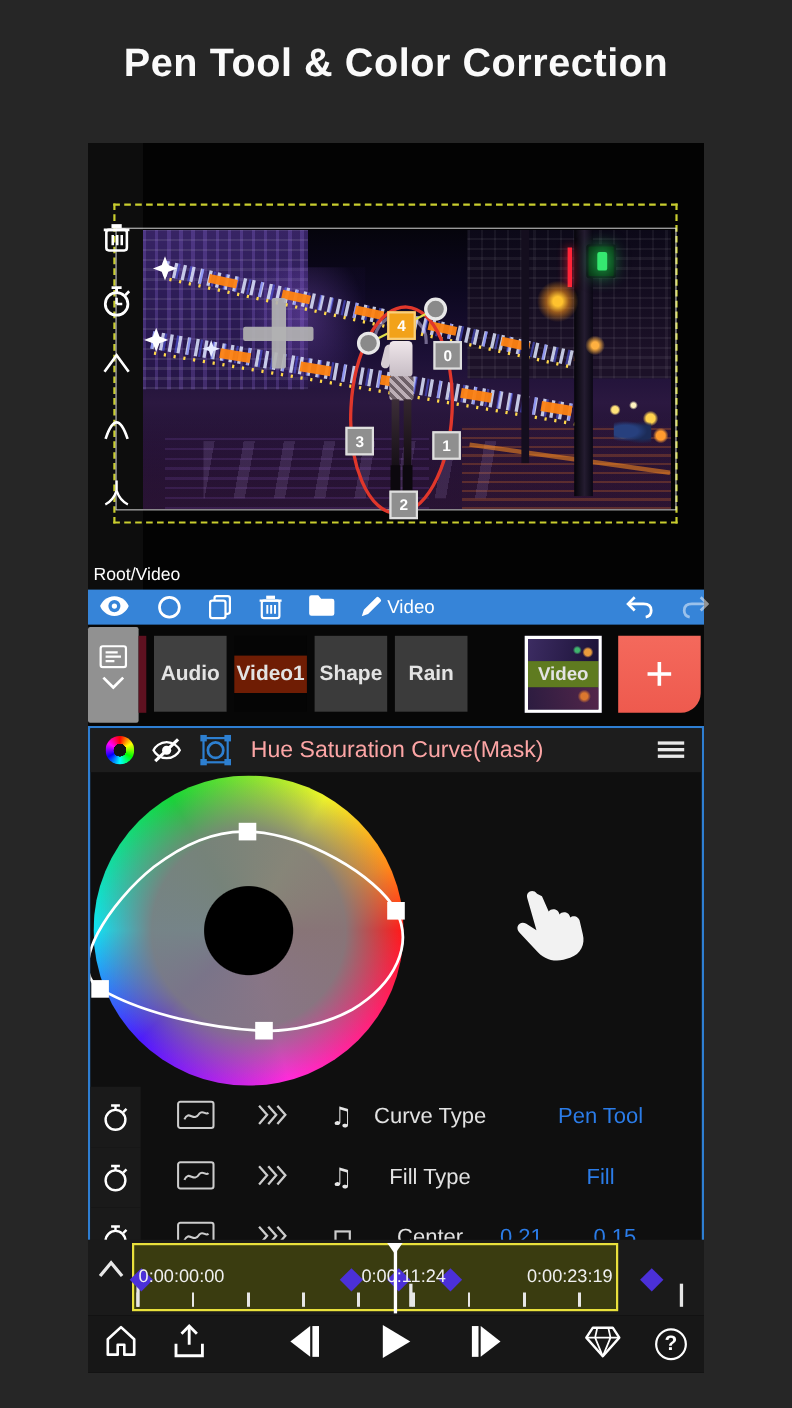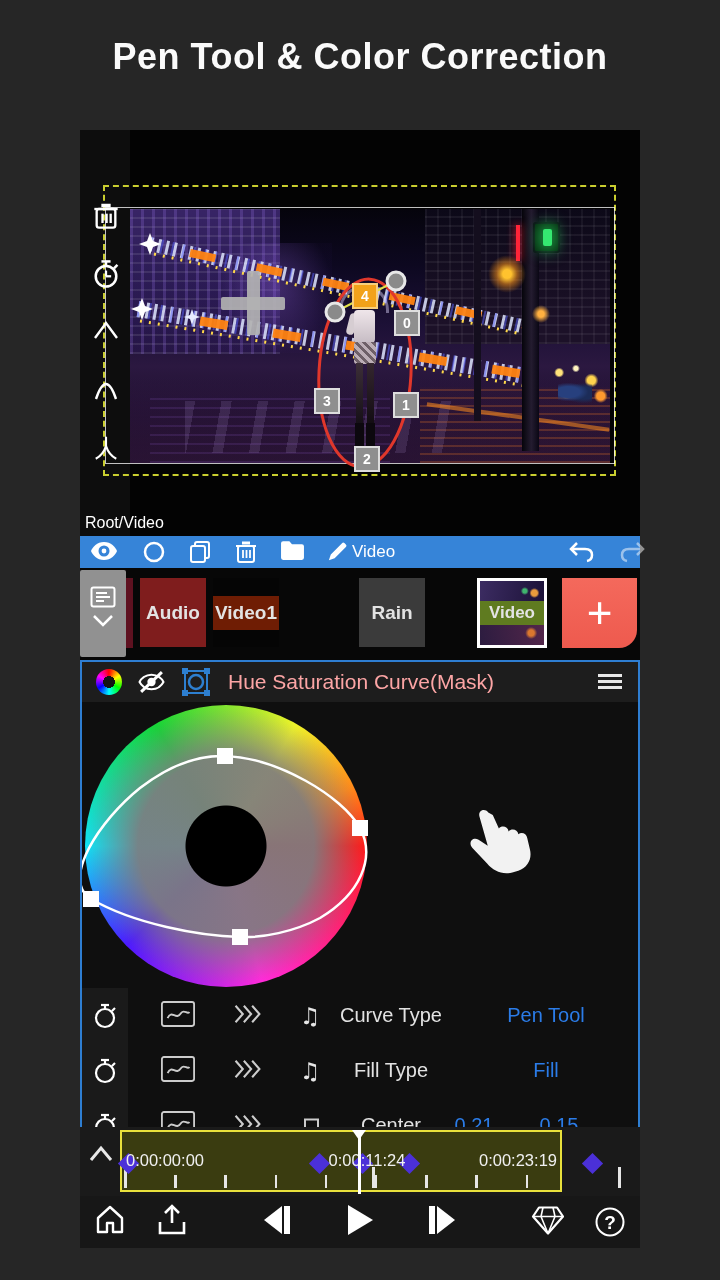--- a/index.html
+++ b/index.html
@@ -79,21 +79,21 @@
   .bluebar{position:absolute;left:0;top:406px;width:560px;height:32px;background:#3684d8;}
   .bluebar .ic{position:absolute;top:4px;}
   .clip-label{position:absolute;left:272px;top:6px;color:#fff;font-size:17px;}
 
   
   .tracks{position:absolute;left:0;top:438px;width:560px;height:92px;background:#070707;}
   .layerbtn{position:absolute;left:0;top:2px;width:46px;height:87px;background:#919191;border-radius:2px;}
   .sliver{position:absolute;left:46px;top:10px;width:7px;height:70px;background:#5e1120;}
   .tile{position:absolute;top:10px;width:66px;height:69px;color:#e3e3e3;font-weight:bold;font-size:19px;
     display:flex;align-items:center;justify-content:center;}
-  .tile.audio{background:#7f1d1d;}
+  .tile.audio{background:#404040;}
   .tile.v1{background:#050505;}
   .v1 .band{width:100%;height:34px;background:#6f1d04;display:flex;align-items:center;justify-content:center;}
   .tile.gray{background:#3b3b3b;}
   .tile.videosel{left:397px;width:64px;height:64px;border:3px solid #fff;flex-direction:column;padding:0;background:#241840;}
   .vs-top{width:100%;height:20px;background:
       radial-gradient(circle at 70% 50%,rgba(70,220,120,.8) 0 2px,transparent 4px),
       radial-gradient(circle at 85% 60%,rgba(255,170,60,.9) 0 3px,transparent 5px),
       linear-gradient(100deg,#3c2c62,#1c1238);}
   .vs-band{width:100%;height:24px;background:#5f7b20;display:flex;align-items:center;justify-content:center;font-size:17px;}
   .vs-bot{width:100%;height:20px;background:
@@ -334,20 +334,23 @@
     </div>
     <div class="sliver"></div>
     <div class="tile audio" style="left:60px">
       <span>Audio</span>
     </div>
     <div class="tile v1" style="left:133px">
       <div class="band">
           <span>Video1</span>
         </div>
     </div>
+    <div class="tile gray" style="left:206px">
+      <span>Shape</span>
+    </div>
     <div class="tile gray" style="left:279px">
       <span>Rain</span>
     </div>
     <div class="tile videosel">
       <div class="vs-top"></div>
       <div class="vs-band">
           <span>Video</span>
         </div>
       <div class="vs-bot"></div>
     </div>

